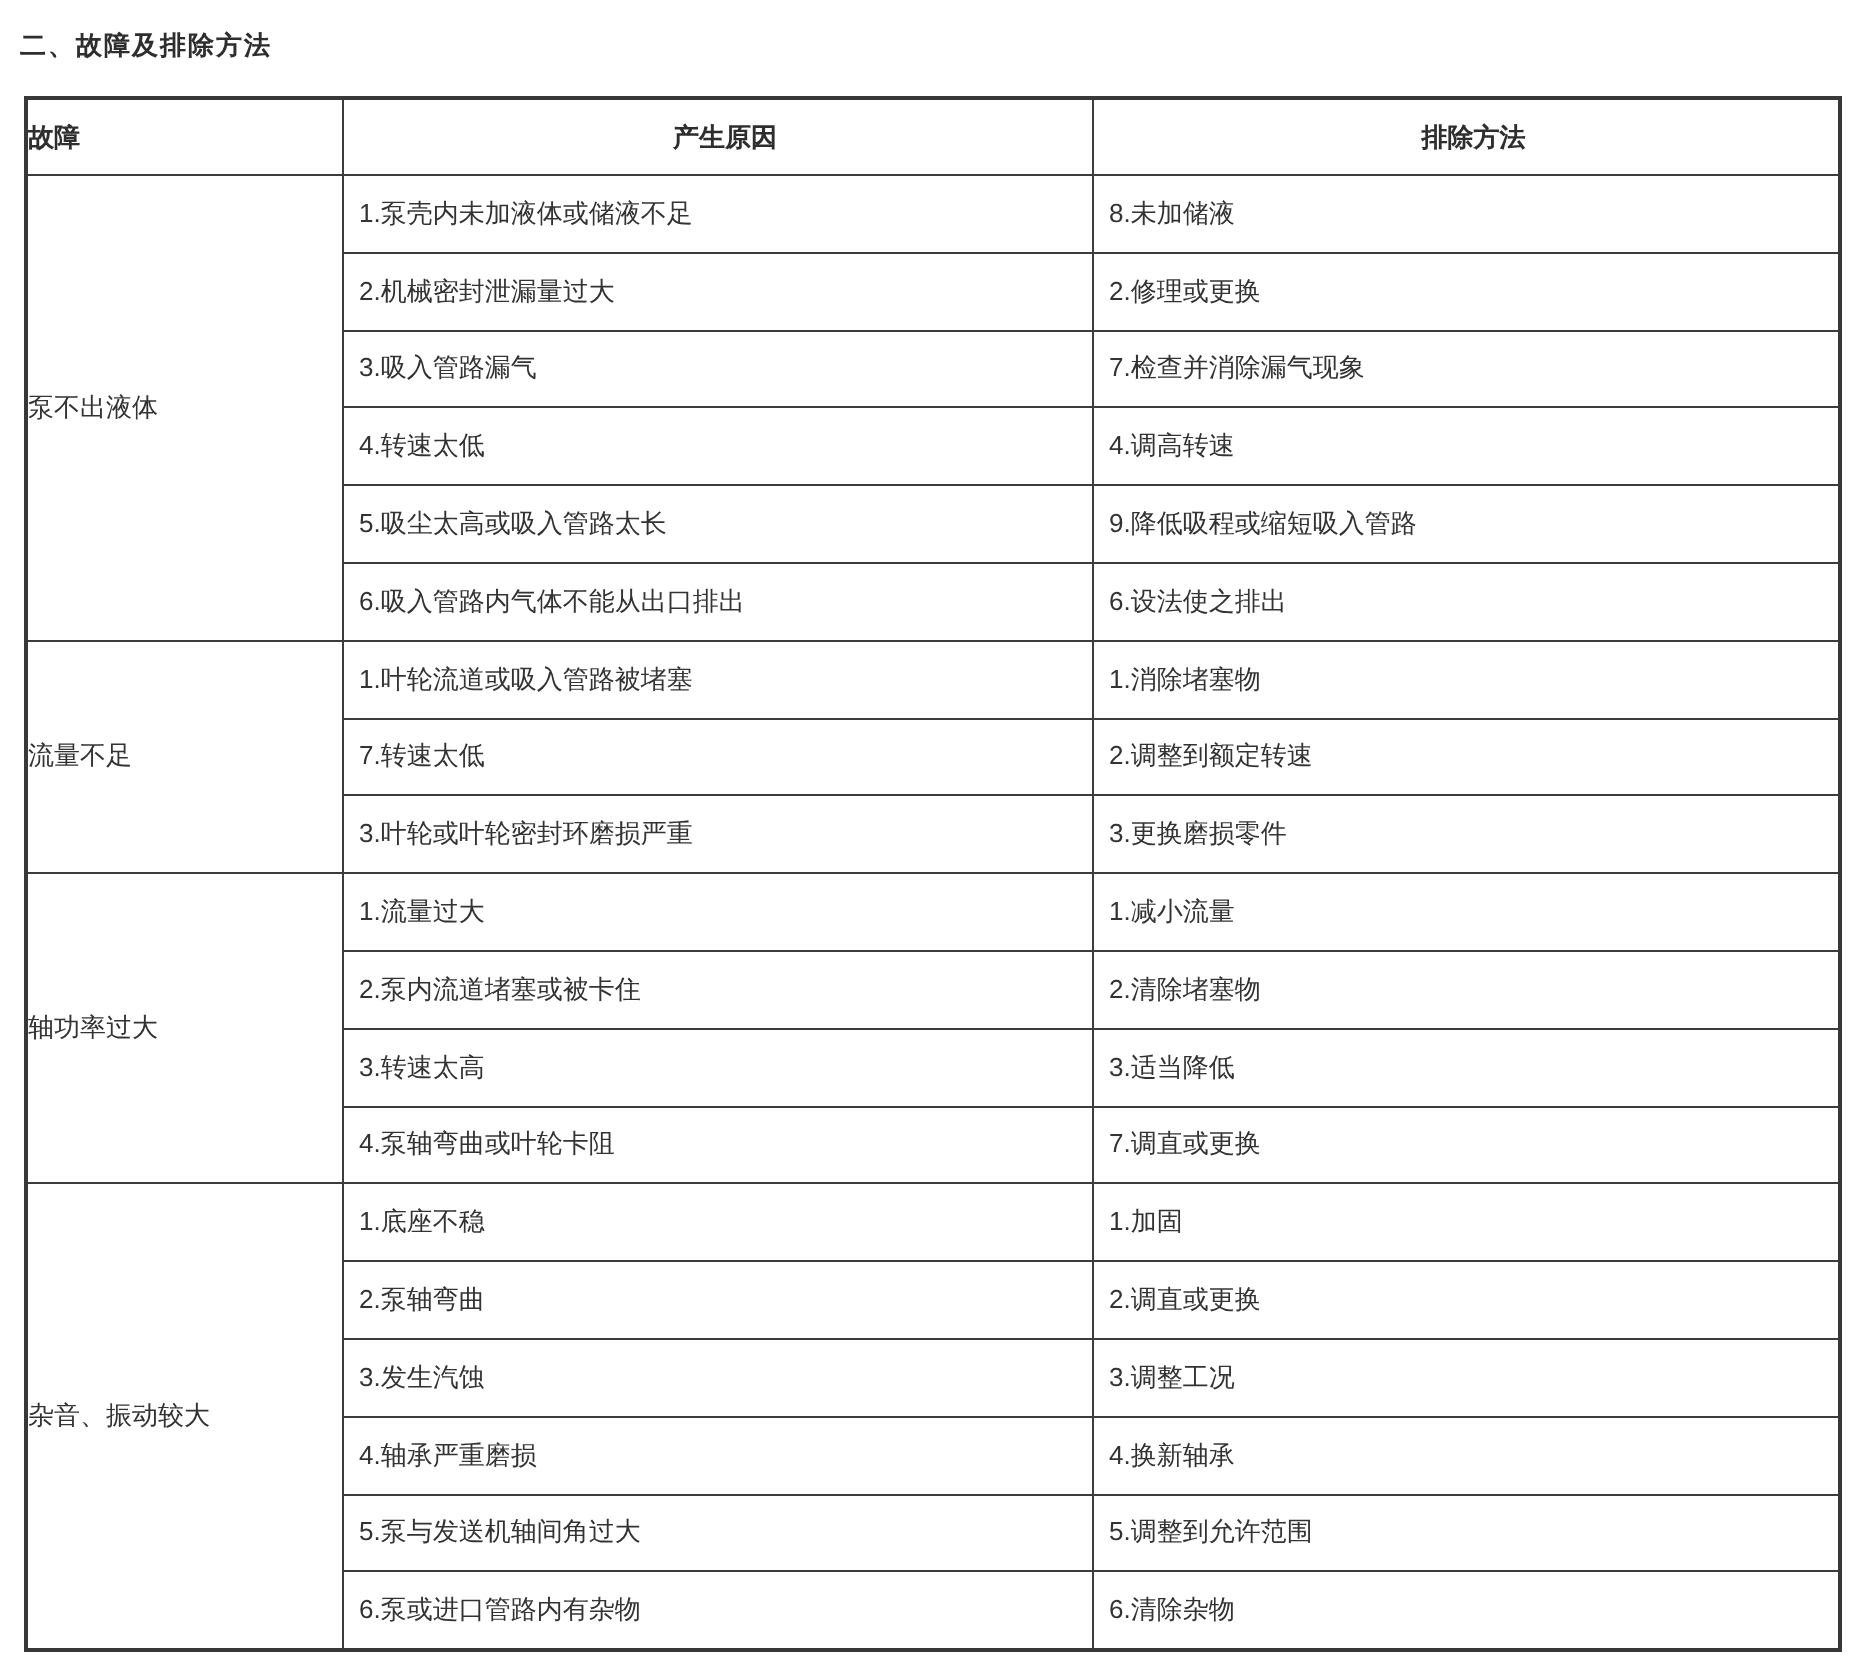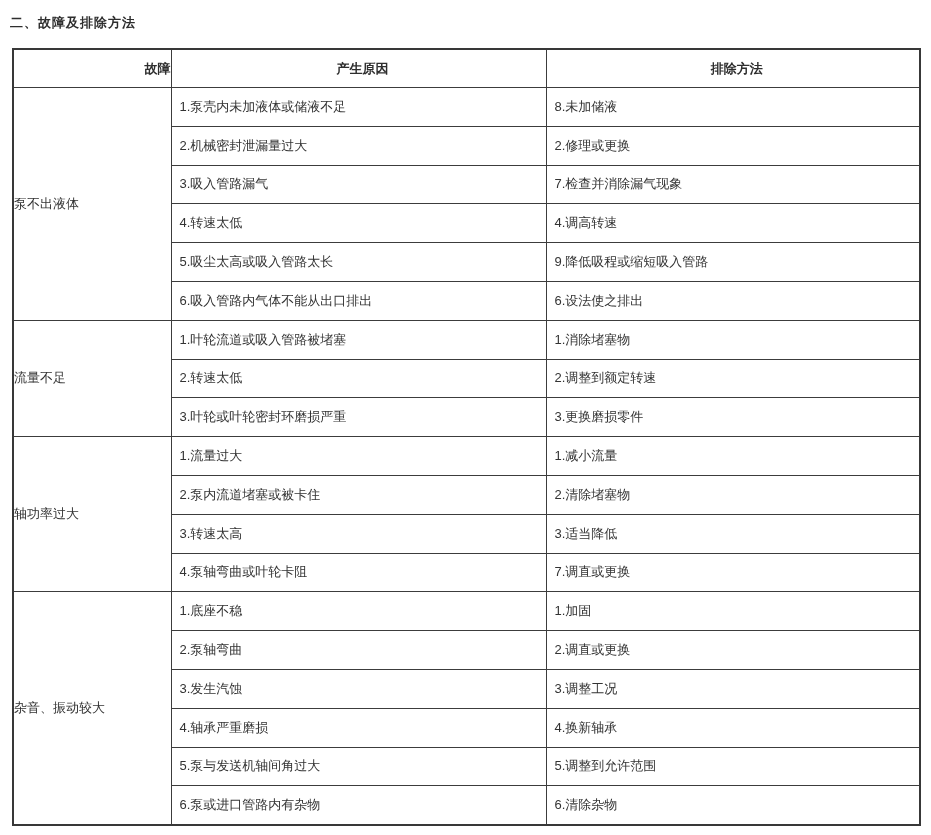--- a/index.html
+++ b/index.html
@@ -37,21 +37,21 @@
     white-space: nowrap;
   }
   .fault-table th {
     height: 37px;
     font-weight: bold;
     text-align: center;
     padding: 0 0 0 8px;
     color: #2e2e2e;
   }
   .fault-table th.center {
-    text-align: right;
+    text-align: left;
     padding: 0;
   }
   .fault-table td {
     height: 37.8px;
     padding: 0 0 0 8px;
     text-align: left;
   }
   .fault-table td.fault {
     padding: 0;
   }
@@ -101,21 +101,21 @@
       <td class="cause">6.吸入管路内气体不能从出口排出</td>
       <td class="remedy">6.设法使之排出</td>
     </tr>
 
     <tr>
       <td class="fault" rowspan="3">流量不足</td>
       <td class="cause">1.叶轮流道或吸入管路被堵塞</td>
       <td class="remedy">1.消除堵塞物</td>
     </tr>
     <tr>
-      <td class="cause">2.转速太低</td>
+      <td class="cause">7.转速太低</td>
       <td class="remedy">2.调整到额定转速</td>
     </tr>
     <tr>
       <td class="cause">3.叶轮或叶轮密封环磨损严重</td>
       <td class="remedy">3.更换磨损零件</td>
     </tr>
 
     <tr>
       <td class="fault" rowspan="4">轴功率过大</td>
       <td class="cause">1.流量过大</td>

